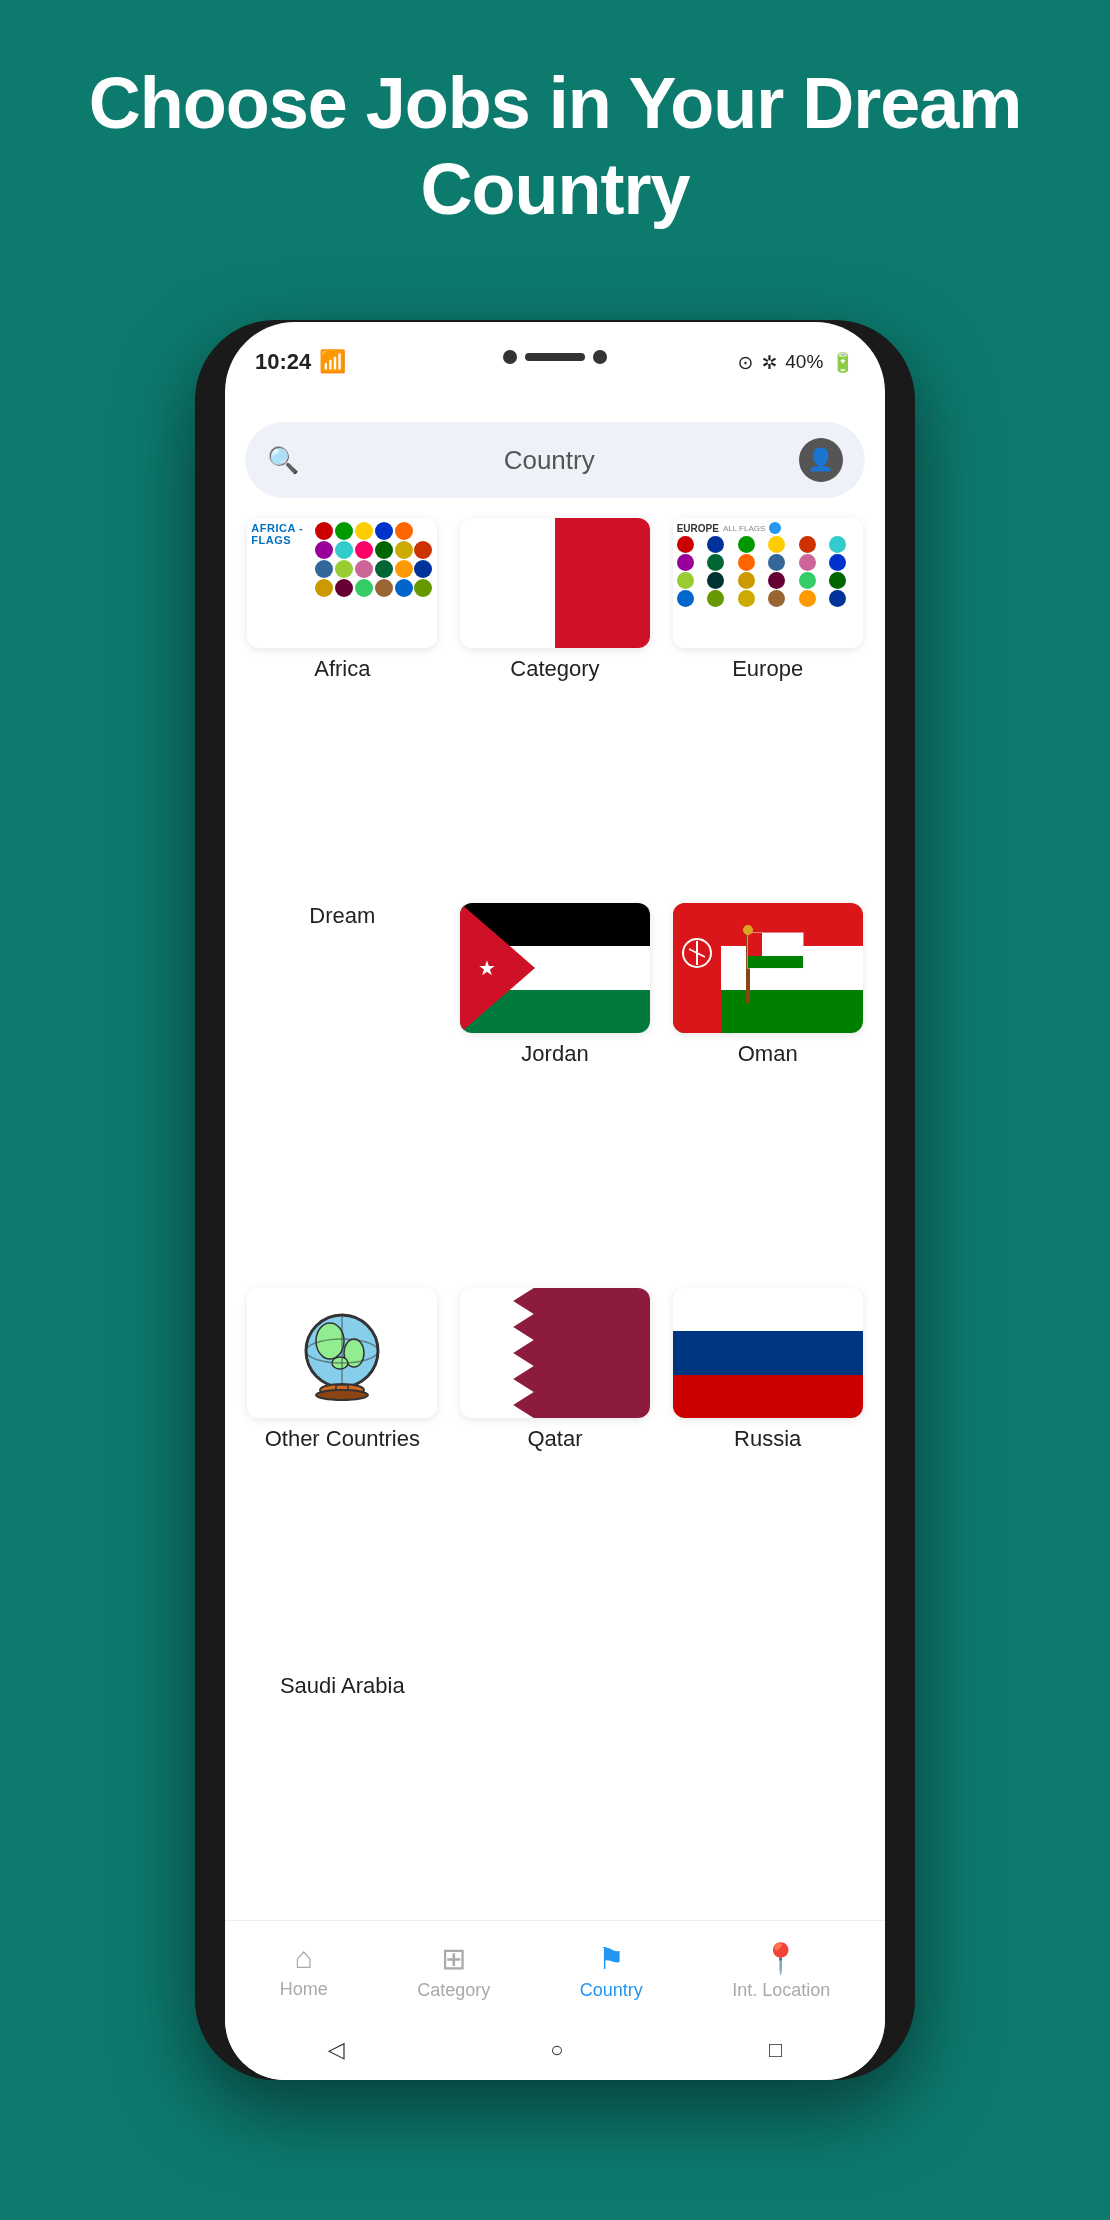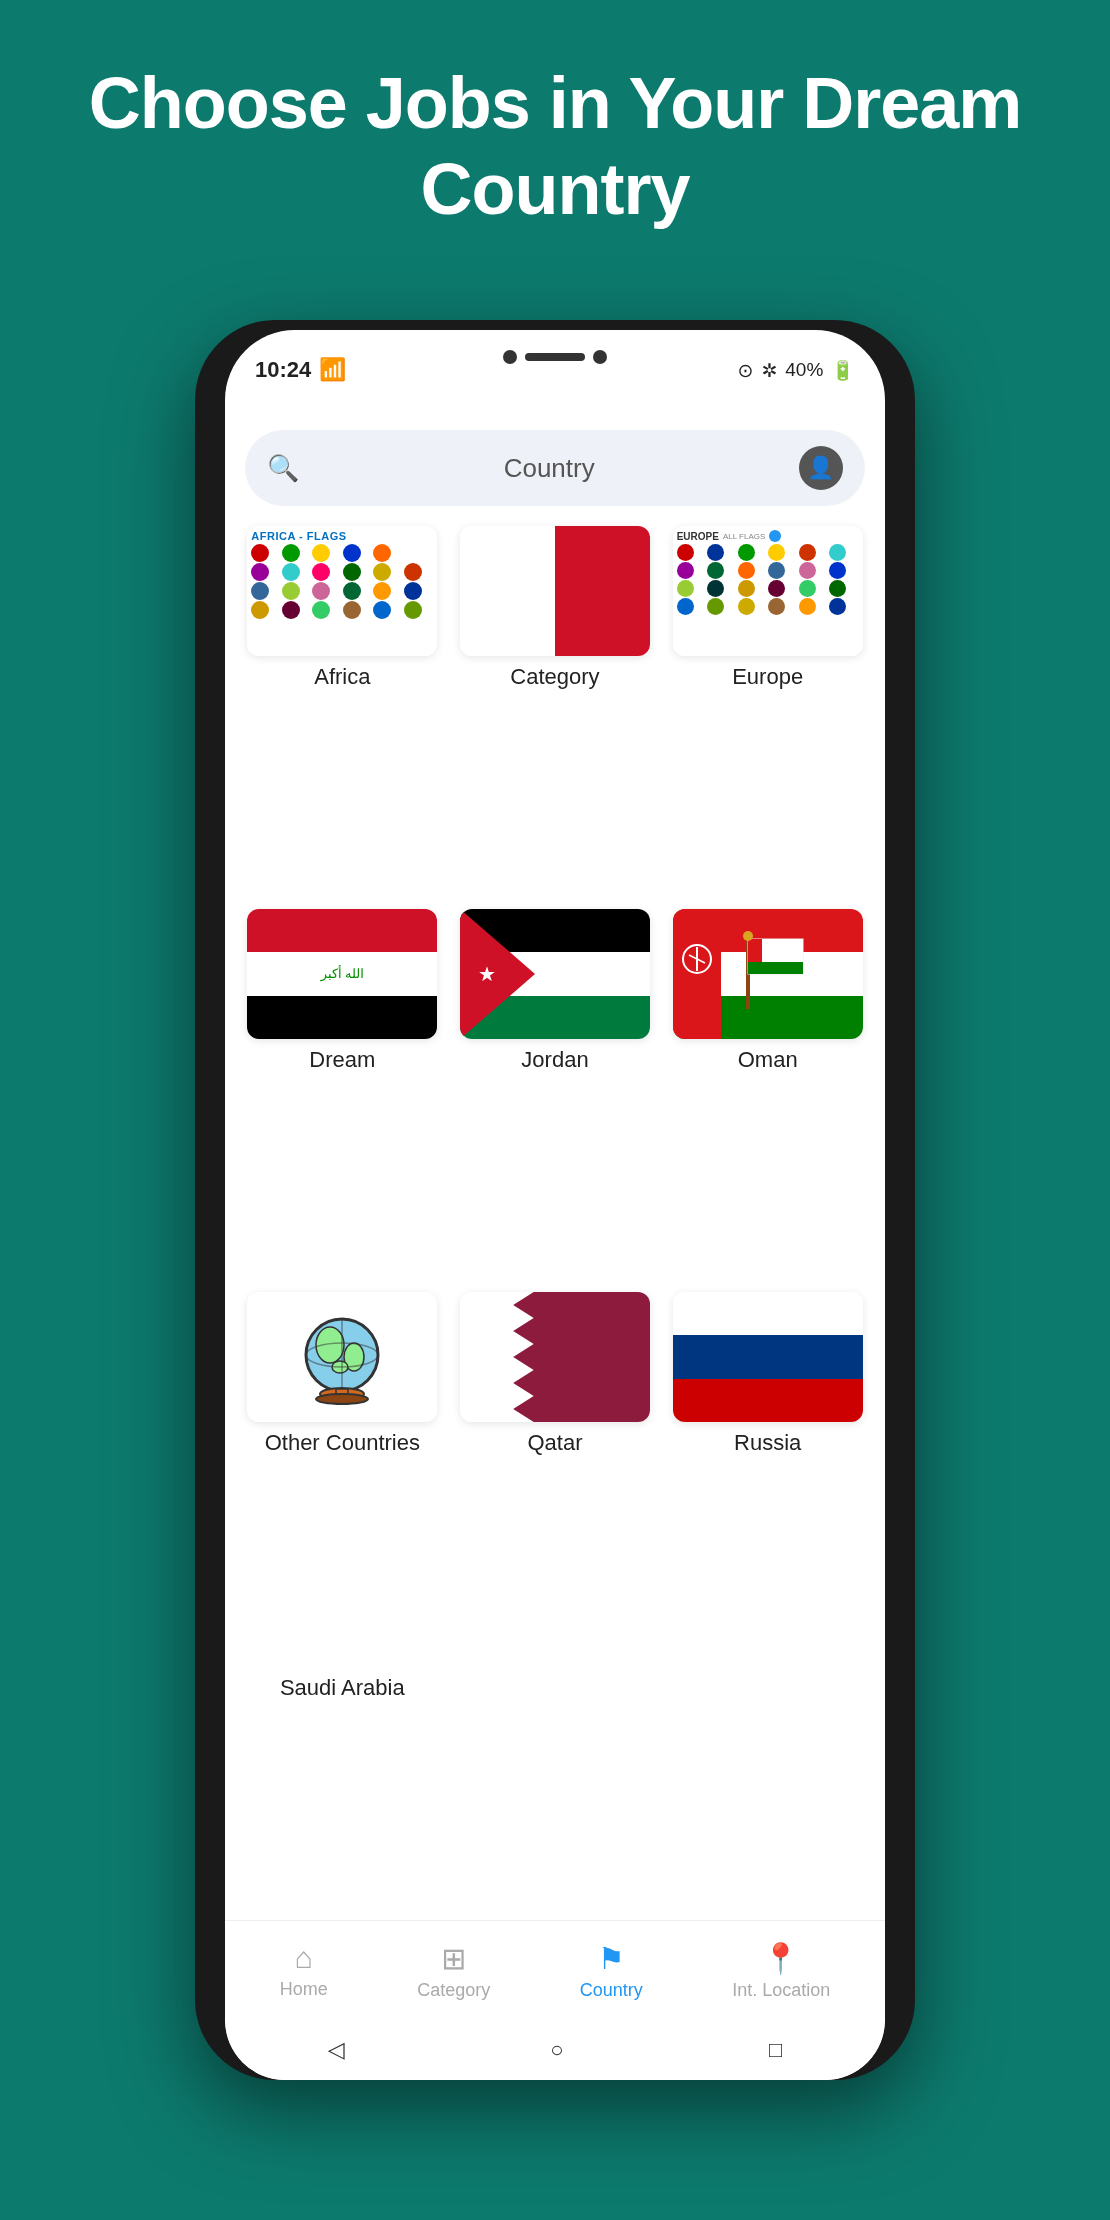--- a/index.html
+++ b/index.html
@@ -47,21 +47,21 @@
     
     .phone-notch-bar {
       width: 660px;
       height: 80px;
       display: flex;
       align-items: center;
       justify-content: space-between;
       padding: 0 30px;
       background: white;
       border-radius: 70px 70px 0 0;
-      margin-top: 10px;
+      margin-top: 2px;
     }
 
     .status-bar-left {
       font-size: 22px;
       font-weight: 600;
       color: #222;
       display: flex;
       align-items: center;
       gap: 8px;
     }
@@ -157,21 +157,20 @@
     }
 
     
     
     .flag-africa {
       background: #fff;
       width: 100%;
       height: 100%;
       position: relative;
       display: flex;
-      flex-direction: column;
       align-items: flex-start;
       padding: 4px;
       gap: 2px;
     }
     .flag-africa .africa-title {
       font-size: 11px;
       font-weight: bold;
       color: #0070c0;
       letter-spacing: 0.5px;
     }
@@ -546,29 +545,20 @@
                   <div class="europe-flag-circle" style="background: rgb(255, 153, 0);"></div>
                   <div class="europe-flag-circle" style="background: rgb(0, 51, 153);"></div>
                 </div>
             </div>
           </div>
           <span class="country-label">Europe</span>
         </div>
 
 
         <div class="country-item">
-          <div class="flag-box">
-            <div class="flag-iraq">
-              <div class="iraq-red"></div>
-              <div class="iraq-white">
-                <span style="font-size:13px;color:#009000;font-family:serif;">الله أكبر</span>
-              </div>
-              <div class="iraq-black"></div>
-            </div>
-          </div>
           <span class="country-label">Dream</span>
         </div>
 
         <div class="country-item">
           <div class="flag-box">
             <div class="flag-jordan" style="position:relative;overflow:hidden;">
               <div class="jordan-black"></div>
               <div class="jordan-white"></div>
               <div class="jordan-green"></div>
               <div style="position:absolute;left:0;top:0;width:0;height:0;border-style:solid;border-width:65px 0 65px 75px;border-color:transparent transparent transparent #ce1126;"></div>

